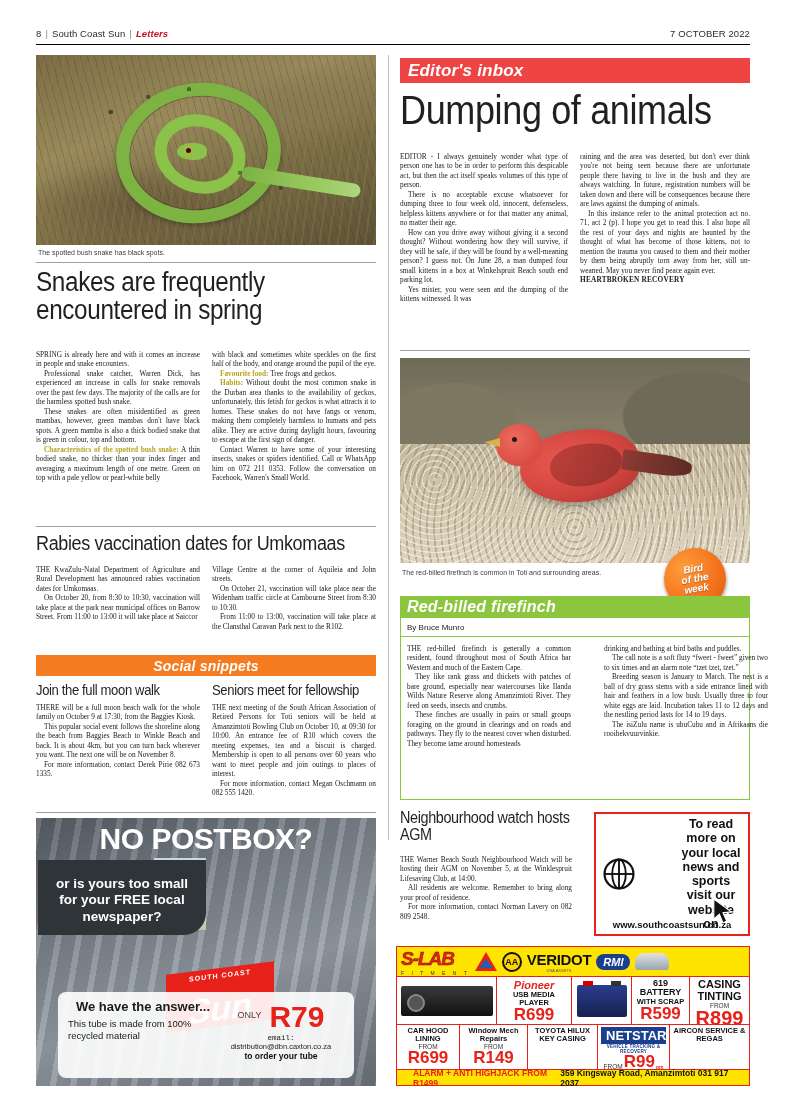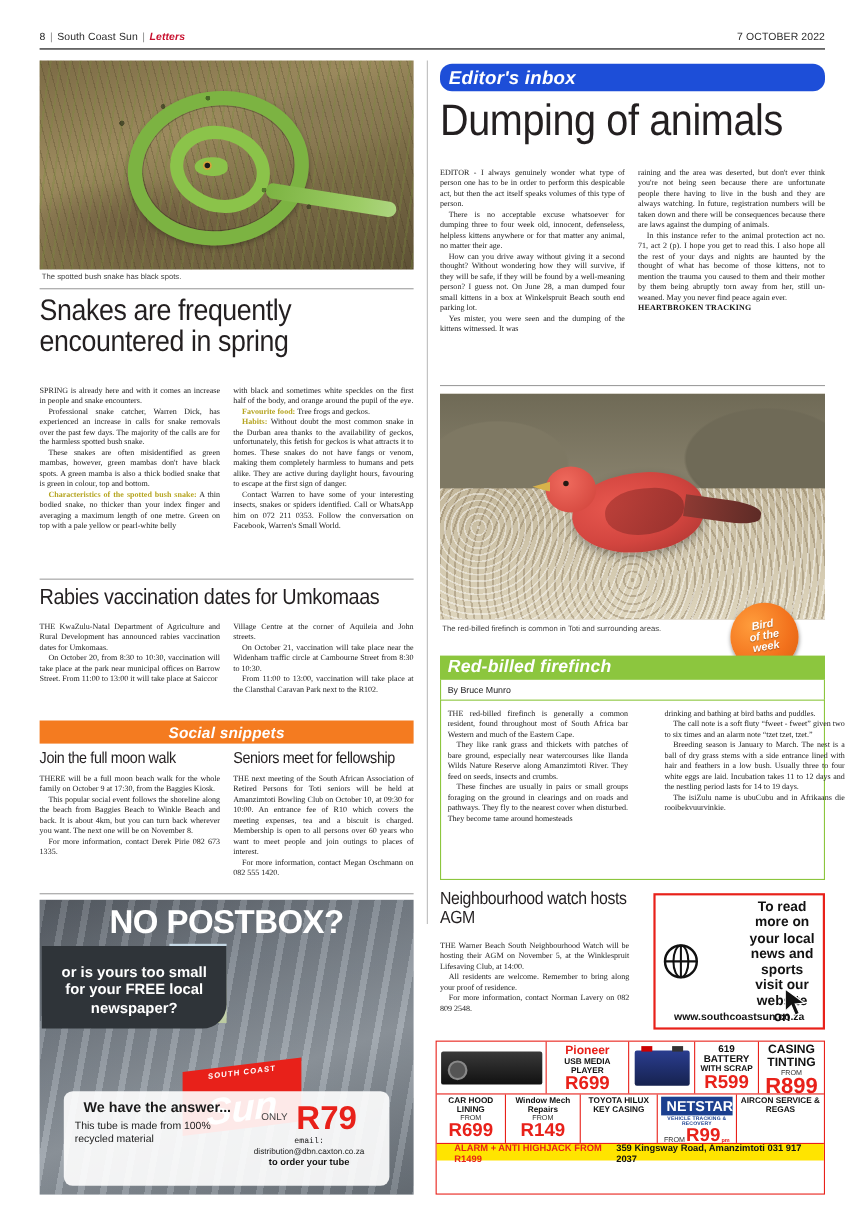--- a/index.html
+++ b/index.html
@@ -101,21 +101,21 @@
       radial-gradient(circle at 72% 70%, rgba(20,30,10,.45) 0 2px, transparent 2.4px);
   }
 
   
   .banner {
     font-family: "Liberation Sans", sans-serif;
     font-weight: bold; font-style: italic;
     color:#fff; letter-spacing:.2px;
     display:flex; align-items:center;
   }
-  .banner.grey { background:#1d4ed8;border-radius:11px; }
+  .banner.grey { background:#ef4444; }
   .banner.orange { background:#f47b20; justify-content:center; }
   .banner.green { background:#8cc63e; }
 
   
   .bird-photo {
     position:absolute; left:400px; top:358px; width:350px; height:205px;
     background:
       radial-gradient(ellipse 70% 50% at 50% 85%, #cfc3ab 0%, #b5a98f 70%),
       linear-gradient(180deg,#8d8a72 0%, #b8ab91 45%, #cfc5ac 100%);
     overflow:hidden;
@@ -288,21 +288,21 @@
   .lbl { font-family:"Liberation Sans",sans-serif; font-weight:bold; font-size:9px; color:#111; line-height:1.05; }
   .lbl.sm { font-size:7.5px; }
   .from { font-family:"Liberation Sans",sans-serif; font-size:6.5px; color:#333; }
   .price-r { font-family:"Liberation Sans",sans-serif; font-weight:bold; font-size:20px; color:#e8211a; line-height:.95; }
   .price-r.s { font-size:17px; }
   .stereo { width:92px;height:30px;background:linear-gradient(180deg,#3a3a3a,#111);border-radius:2px; position:relative; }
   .stereo:after{content:"";position:absolute;left:6px;top:8px;width:14px;height:14px;border-radius:50%;background:#555;border:2px solid #888;}
   .battery { width:50px;height:32px;background:linear-gradient(180deg,#2a3d8f,#16224f); border-radius:2px; position:relative; }
   .battery:before{content:"";position:absolute;top:-4px;left:6px;width:10px;height:5px;background:#c00;}
   .battery:after{content:"";position:absolute;top:-4px;right:6px;width:10px;height:5px;background:#333;}
-  .pioneer { font-family:"Liberation Sans",sans-serif;font-weight:bold;font-size:11px;color:#e8211a;text-align:center; }
+  .pioneer { font-family:"Liberation Sans",sans-serif;font-weight:bold;font-style:italic;font-size:11px;color:#e8211a;text-align:center; }
   .netstar { background:#1b3f8f;color:#fff;font-family:"Liberation Sans",sans-serif;font-weight:bold;font-size:13px;padding:1px 5px; }
   .netstar-sub { font-family:"Liberation Sans",sans-serif;font-size:4.6px;color:#1b3f8f;font-weight:bold;letter-spacing:.2px; }
   .keypic { width:54px;height:22px;background:linear-gradient(180deg,#4a4a4a,#222); border-radius:4px; }
   .carorange { width:56px;height:24px;background:linear-gradient(180deg,#ff7a18,#e05c00); border-radius:12px 12px 4px 4px; }
   .slab-foot { background:#ffe400; display:flex; align-items:center; justify-content:space-between; padding:1px 16px; height:15px; }
   .foot-l { font-family:"Liberation Sans",sans-serif;font-weight:bold;font-size:8.5px;color:#e8211a; }
   .foot-r { font-family:"Liberation Sans",sans-serif;font-weight:bold;font-size:8.5px;color:#111; }
 </style>
 </head>
 <body>
@@ -426,21 +426,21 @@
 
   <div class="body-txt" style="position:absolute;left:400px;top:152px;width:168px;">
     <p class="first">EDITOR - I always genuinely wonder what type of person one has to be in order to perform this despicable act, but then the act itself speaks volumes of this type of person.</p>
     <p>There is no acceptable excuse whatsoever for dumping three to four week old, innocent, defenseless, helpless kittens anywhere or for that matter any animal, no matter their age.</p>
     <p>How can you drive away without giving it a second thought? Without wondering how they will survive, if they will be safe, if they will be found by a well-meaning person? I guess not. On June 28, a man dumped four small kittens in a box at Winkelspruit Beach south end parking lot.</p>
     <p>Yes mister, you were seen and the dumping of the kittens witnessed. It was</p>
   </div>
   <div class="body-txt" style="position:absolute;left:580px;top:152px;width:170px;">
     <p class="first">raining and the area was deserted, but don't ever think you're not being seen because there are unfortunate people there having to live in the bush and they are always watching. In future, registration numbers will be taken down and there will be consequences because there are laws against the dumping of animals.</p>
     <p>In this instance refer to the animal protection act no. 71, act 2 (p). I hope you get to read this. I also hope all the rest of your days and nights are haunted by the thought of what has become of those kittens, not to mention the trauma you caused to them and their mother by them being abruptly torn away from her, still un-weaned. May you never find peace again ever.</p>
-    <p class="sig" style="text-indent:0;">HEARTBROKEN TRACKING</p>
+    <p class="sig" style="text-indent:0;">HEARTBROKEN RECOVERY</p>
   </div>
 
   <div style="position:absolute;left:400px;top:350px;width:350px;height:1px;background:#9e9e9e;"></div>
 
   <div class="bird-photo">
     <div class="rocks"></div>
     <div class="ground"></div>
     <div class="body"></div>
     <div class="wing"></div>
     <div class="tail2"></div>
@@ -501,20 +501,36 @@
     <div class="txt">To read more on your local news and sports visit our website on</div>
     <div class="url">www.southcoastsun.co.za</div>
     <span class="cursor">
       <svg viewBox="0 0 24 28" width="22" height="26">
         <polygon points="2,1 2,23 8,17.5 12,27 16,25 12,16 21,15" fill="#111" stroke="#fff" stroke-width="1.2"></polygon>
       </svg>
     </span>
   </div>
 
   <div class="slab-ad">
+    <div class="slab-top">
+      <div style="display:flex;flex-direction:column;">
+        <span class="slab-logo">S-LAB</span>
+        <span class="slab-sub">F I T M E N T</span>
+      </div>
+      <span class="tri">
+          <i></i>
+        </span>
+      <span class="aa">AA</span>
+      <div style="display:flex;flex-direction:column;align-items:center;">
+        <span class="veridot">VERIDOT</span>
+        <span style="font-family:'Liberation Sans',sans-serif;font-size:4px;color:#555;">DNA ASSETS</span>
+      </div>
+      <span class="rmi">RMI</span>
+      <span class="carpic"></span>
+    </div>
 
     <div class="slab-row" style="height:48px;">
       <div class="slab-cell" style="width:100px;display:flex;align-items:center;justify-content:center;">
         <span class="stereo"></span>
       </div>
       <div class="slab-cell" style="width:75px;">
         <div class="pioneer">Pioneer</div>
         <div class="lbl sm">USB MEDIA PLAYER</div>
         <div class="price-r s">R699</div>
       </div>

